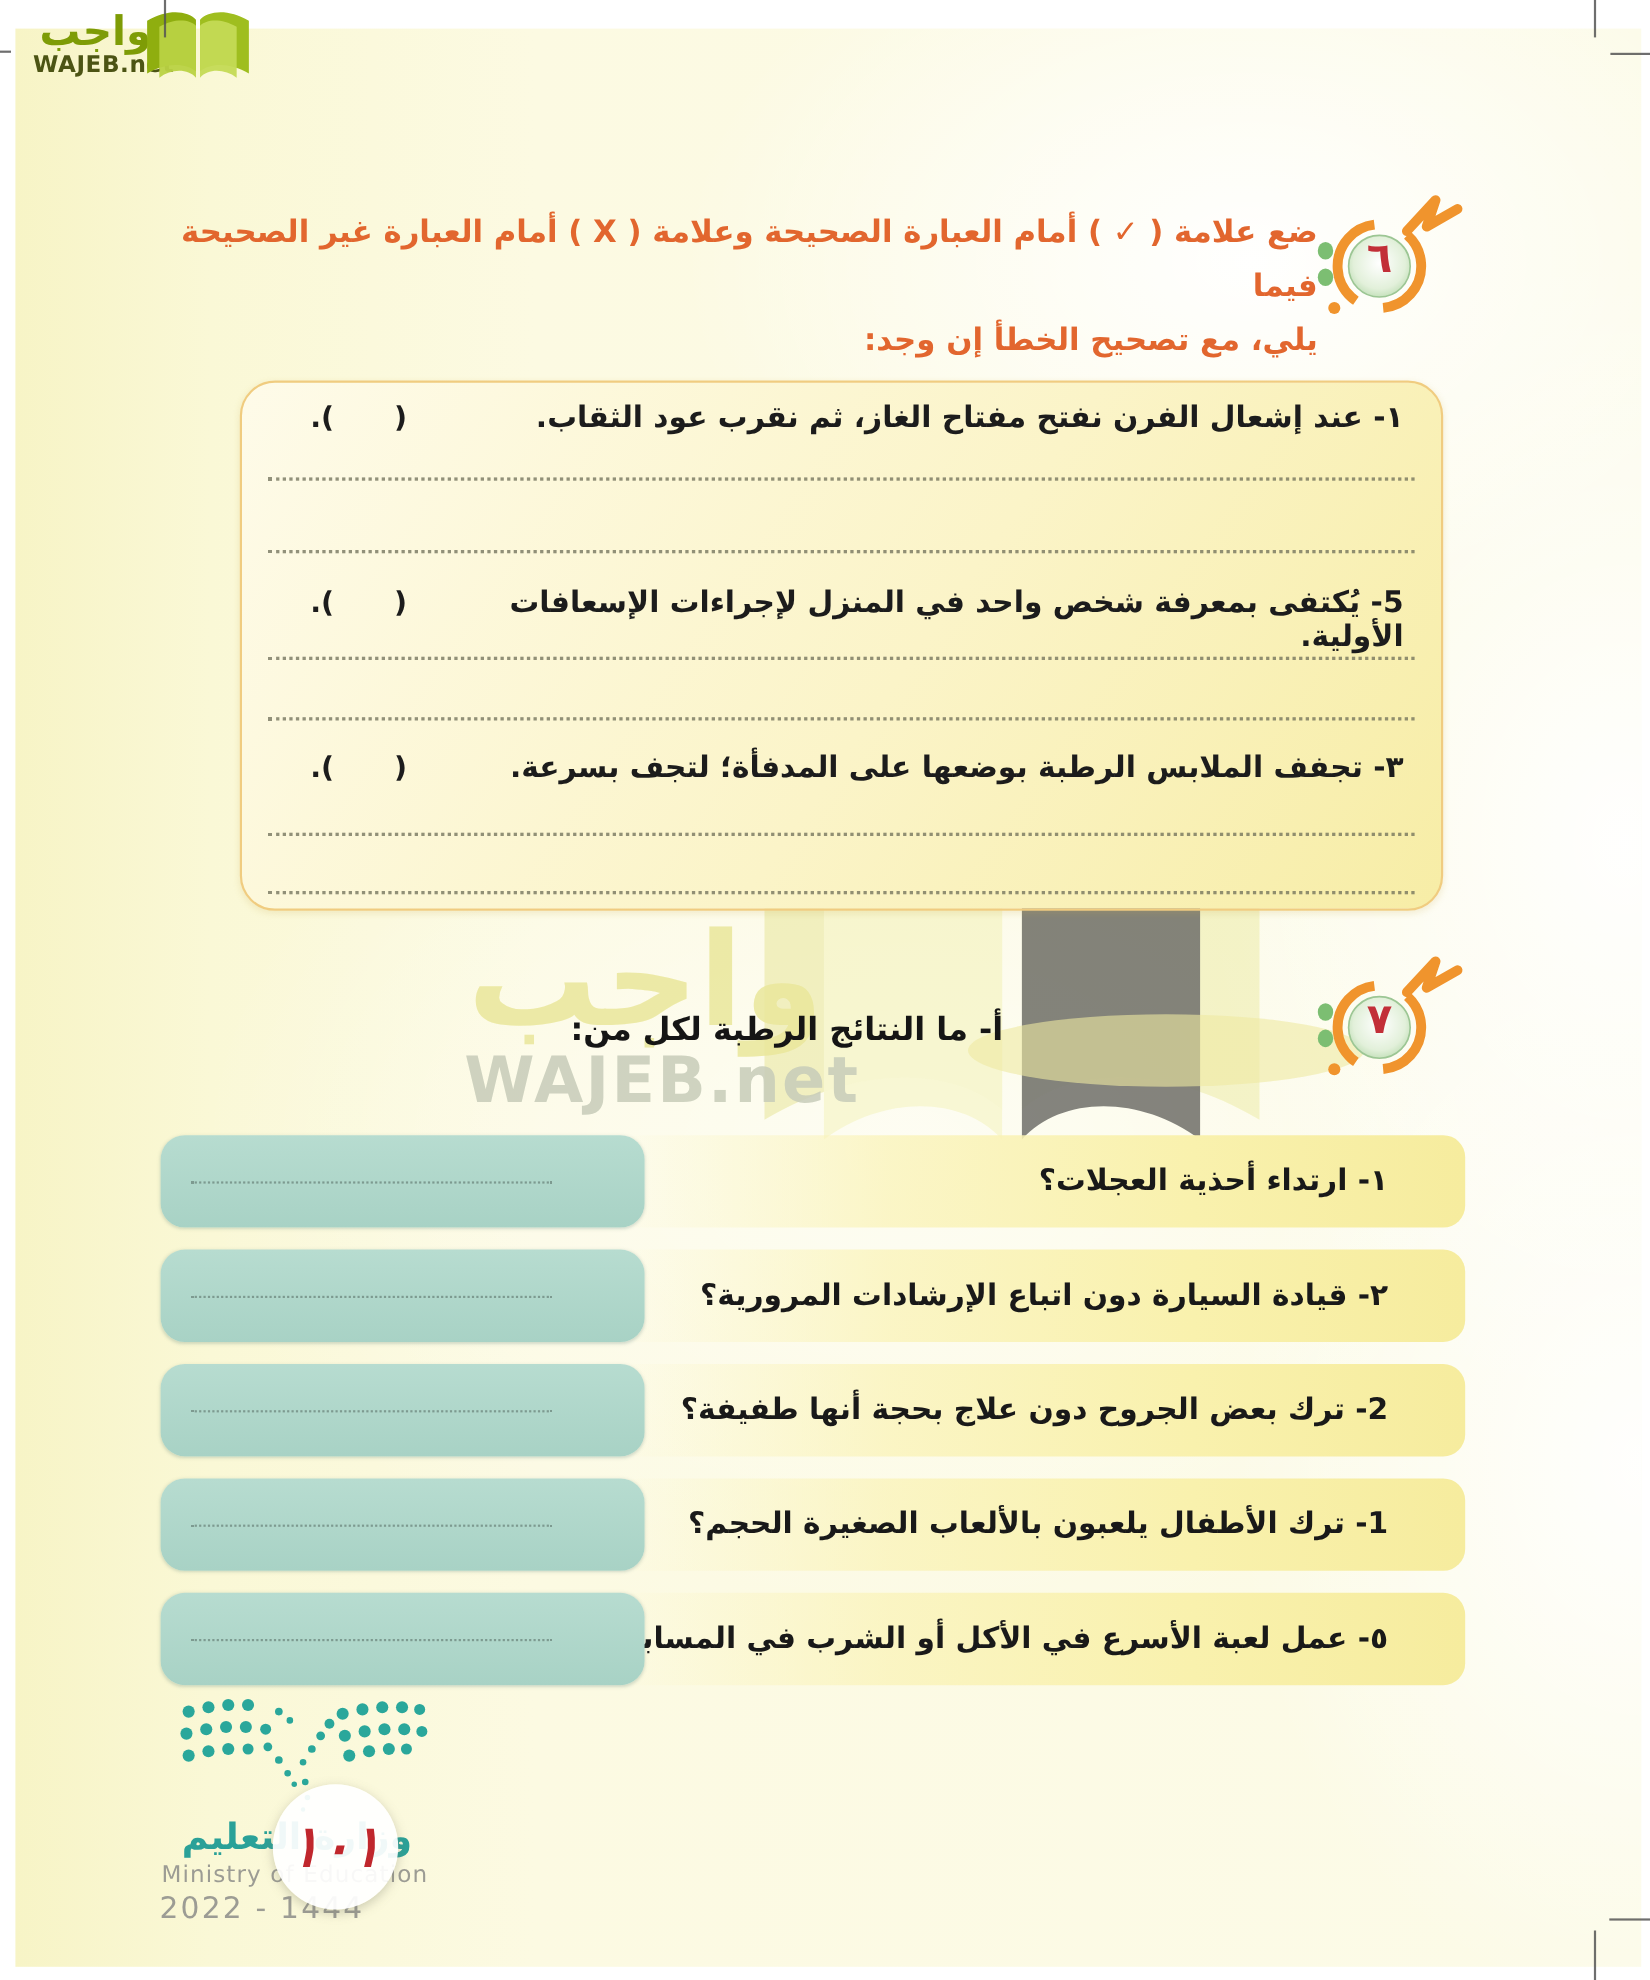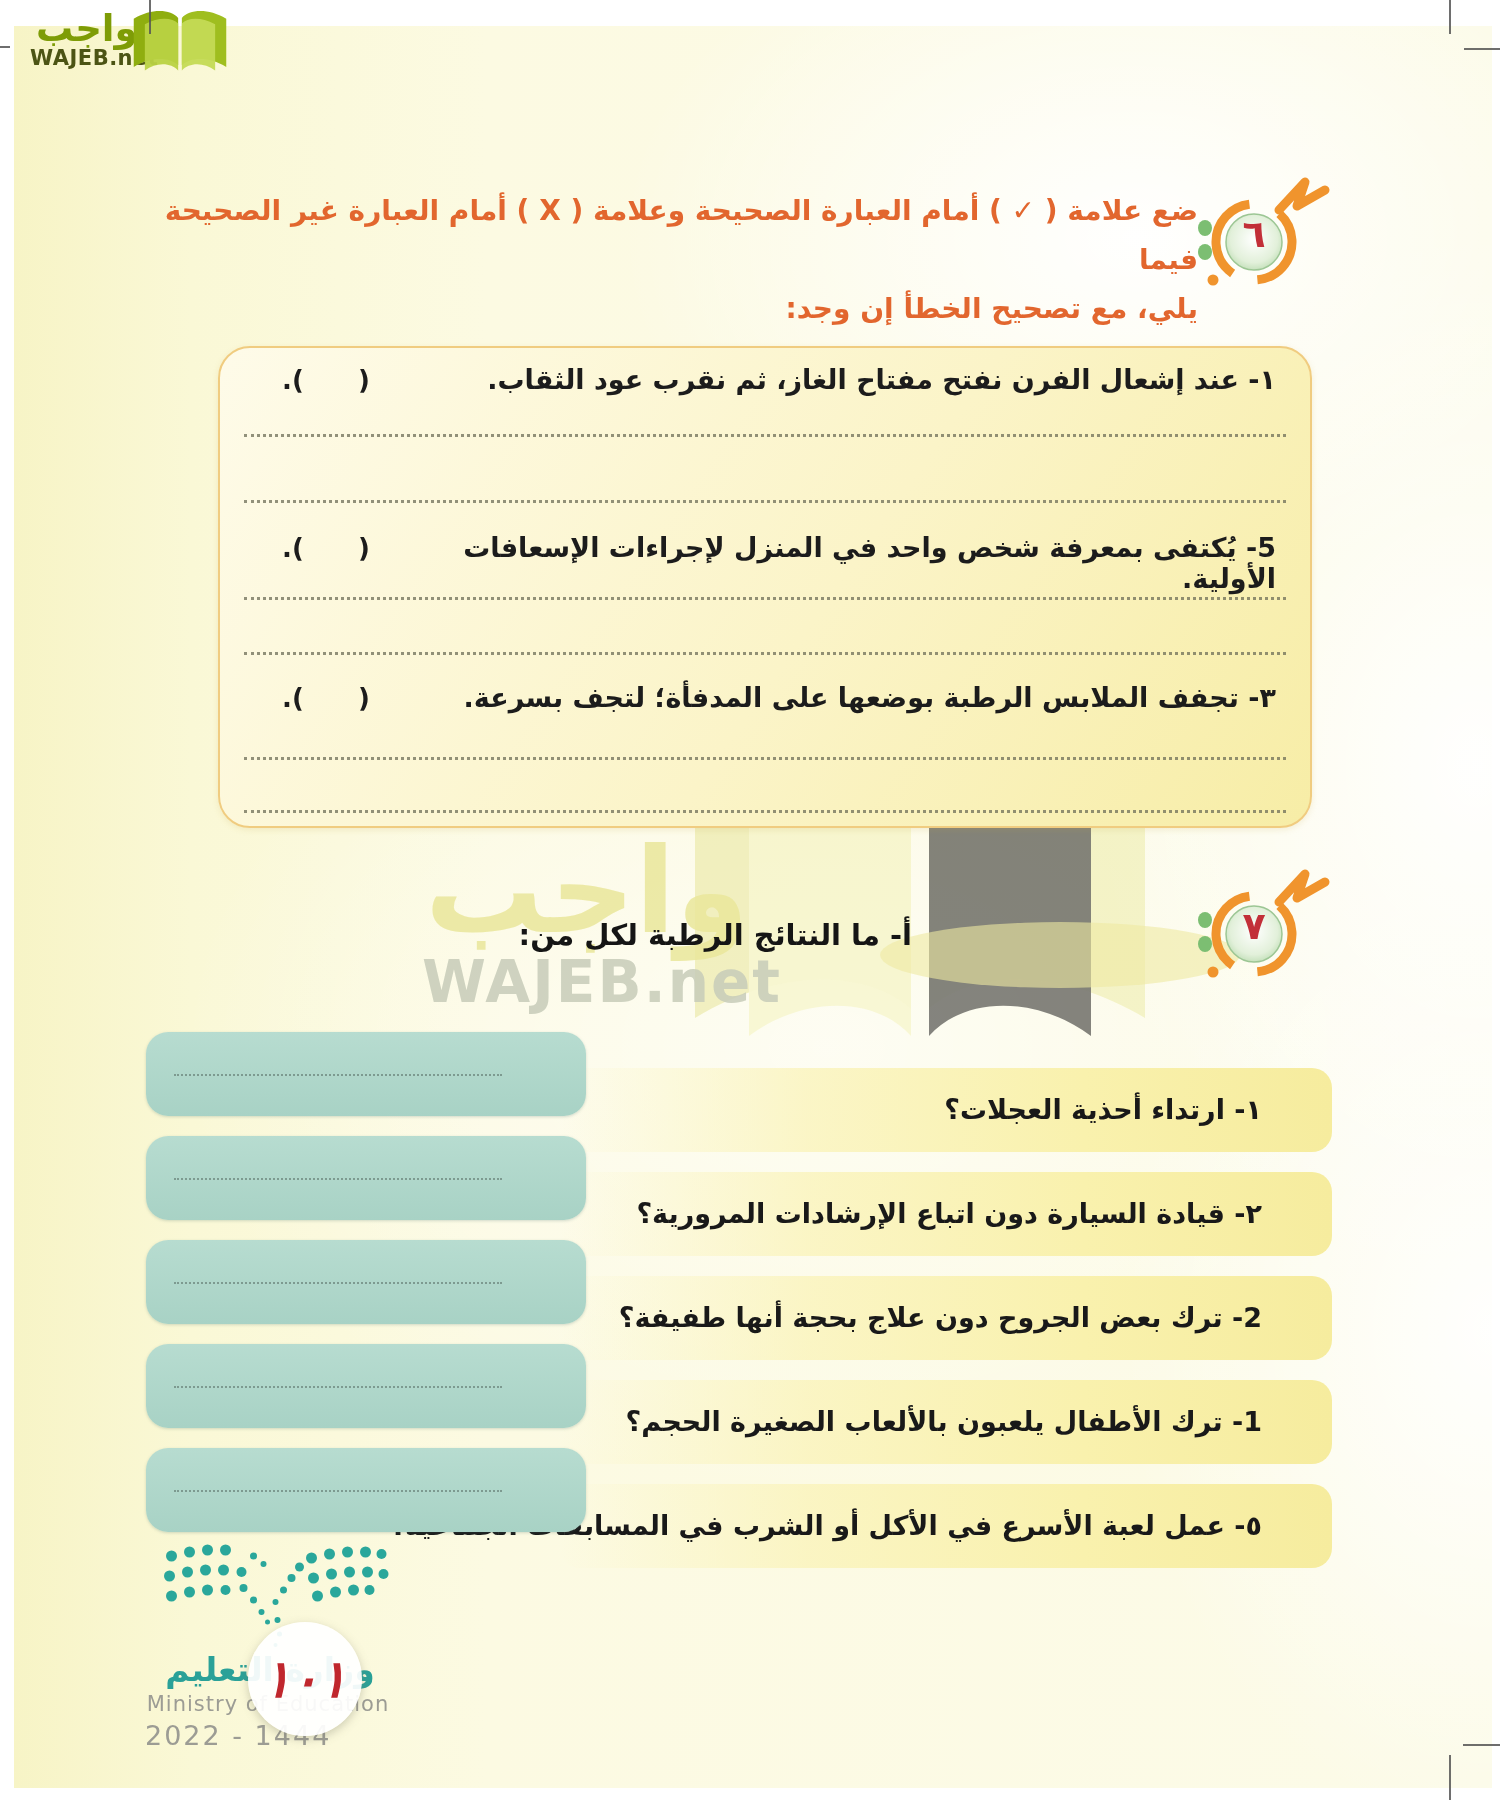--- a/index.html
+++ b/index.html
@@ -52,21 +52,21 @@
   .wm-swoosh{left:880px;top:922px;width:360px;height:66px;border-radius:50%;background:#efe9a2;opacity:.6;}
 
   
   .heading{position:absolute;left:460px;top:918px;width:452px;z-index:3;direction:rtl;text-align:right;
     font-size:29px;font-weight:bold;color:#151515;}
 
   
   .qrow-label{position:absolute;left:560px;width:772px;height:84px;z-index:2;border-radius:20px;
     background:linear-gradient(90deg,rgba(250,243,184,0) 0%,rgba(250,243,184,.75) 32%,#f9f1ad 68%,#f6ec9e 100%);
     direction:rtl;text-align:right;line-height:84px;padding:0 70px 0 40px;box-sizing:border-box;
-    font-size:27px;font-weight:bold;color:#191919;white-space:nowrap;margin-top:36px;}
+    font-size:27px;font-weight:bold;color:#191919;white-space:nowrap;}
   .ansbox{position:absolute;left:146px;width:440px;height:84px;z-index:2;border-radius:22px;
     background:linear-gradient(180deg,#b7dcd0,#a8d2c5);box-shadow:0 1px 3px rgba(80,120,110,.25);}
   .ansbox .adots{position:absolute;left:28px;right:84px;top:50%;border-bottom:2px dotted #7d9a90;}
 
   
   .moe{position:absolute;left:115px;top:1540px;width:300px;height:230px;z-index:3;}
   .moe .mar{position:absolute;left:30px;top:110px;width:250px;text-align:center;font-size:33px;font-weight:bold;color:#2aa198;}
   .moe .men{position:absolute;left:18px;top:152px;width:270px;text-align:center;font-size:21px;color:#9c9c94;letter-spacing:1px;}
   .moe .yrs{position:absolute;left:30px;top:180px;width:200px;font-size:27px;color:#9c9c94;letter-spacing:2px;}
   .pagenum{position:absolute;left:248px;top:1622px;width:114px;height:114px;z-index:4;border-radius:50%;

